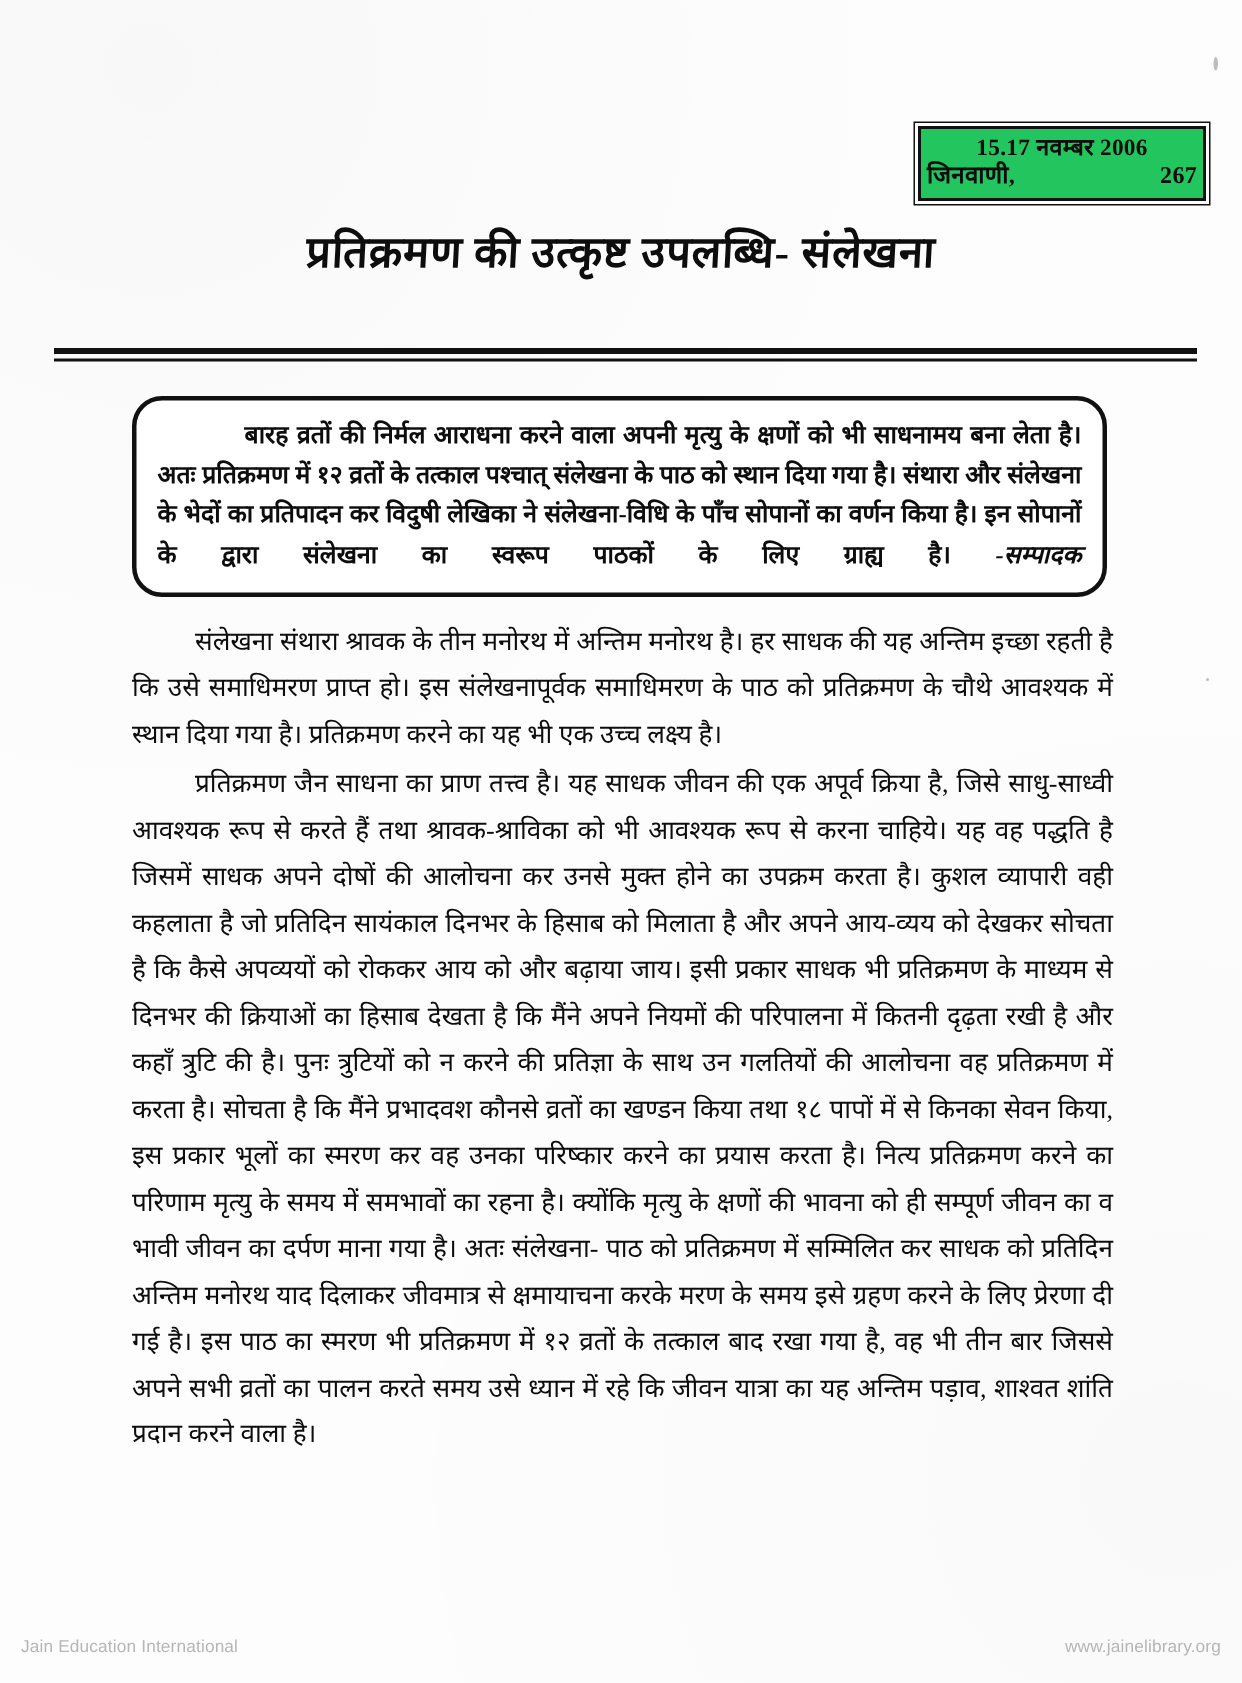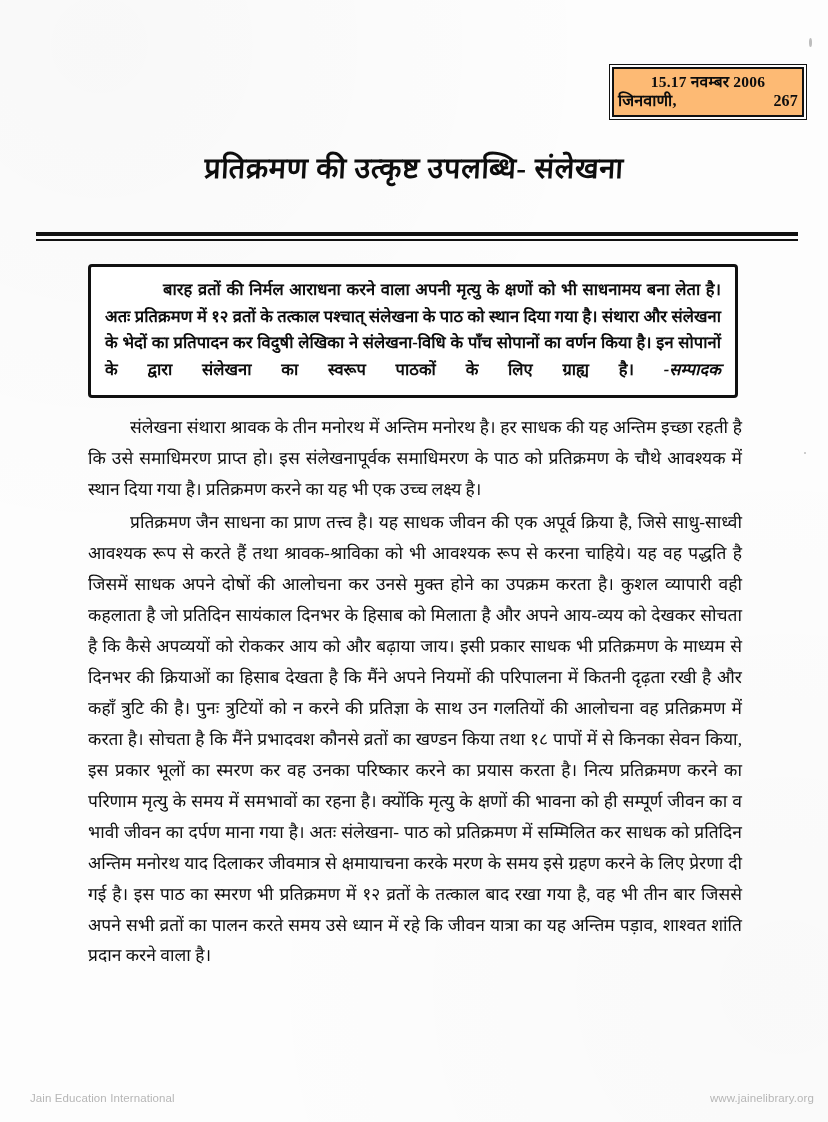--- a/index.html
+++ b/index.html
@@ -35,26 +35,26 @@
   .speck {
     position: absolute;
     background: #bdbdbd;
     border-radius: 50%;
   }
 
   
   .issue-box {
     position: absolute;
     left: 612px;
-    top: 67px;
+    top: 84px;
     width: 188px;
     border: 2px solid #111;
     outline: 1px solid #111;
     outline-offset: 2px;
-    background: #fdba74;
+    background: #22c55e;
     padding: 3px 0 4px 0;
     text-align: center;
     font-family: "Liberation Serif", "DejaVu Serif", serif;
   }
   .issue-line {
     display: flex;
     justify-content: center;
     align-items: baseline;
     font-weight: 700;
     font-size: 16px;
@@ -103,21 +103,21 @@
   .rule-thin  { height: 2px; background: #111; }
 
   
   .abstract-box {
     position: absolute;
     left: 88px;
     top: 264px;
     width: 650px;
     box-sizing: border-box;
     border: 3px solid #111;
-    border-radius: 4px;
+    border-radius: 20px;
     background: #fff;
     padding: 10px 14px 11px 14px;
   }
   .abstract-text {
     font-size: 16.5px;
     line-height: 1.62;
     text-align: justify;
     text-align-last: justify;
     font-weight: 600;
     letter-spacing: 0.05px;
@@ -147,21 +147,21 @@
     font-size: 22px;
     font-weight: 700;
     margin: 6px 0 2px 0;
     letter-spacing: 0.3px;
     line-height: 1.4;
   }
 
   
   .footer {
     position: absolute;
-    left: 30px;
+    left: 14px;
     right: 14px;
     top: 1092px;
     display: flex;
     justify-content: space-between;
     align-items: center;
     font-family: "Liberation Sans", sans-serif;
     font-size: 11.5px;
     color: #b6b6b6;
     letter-spacing: 0.1px;
   }

